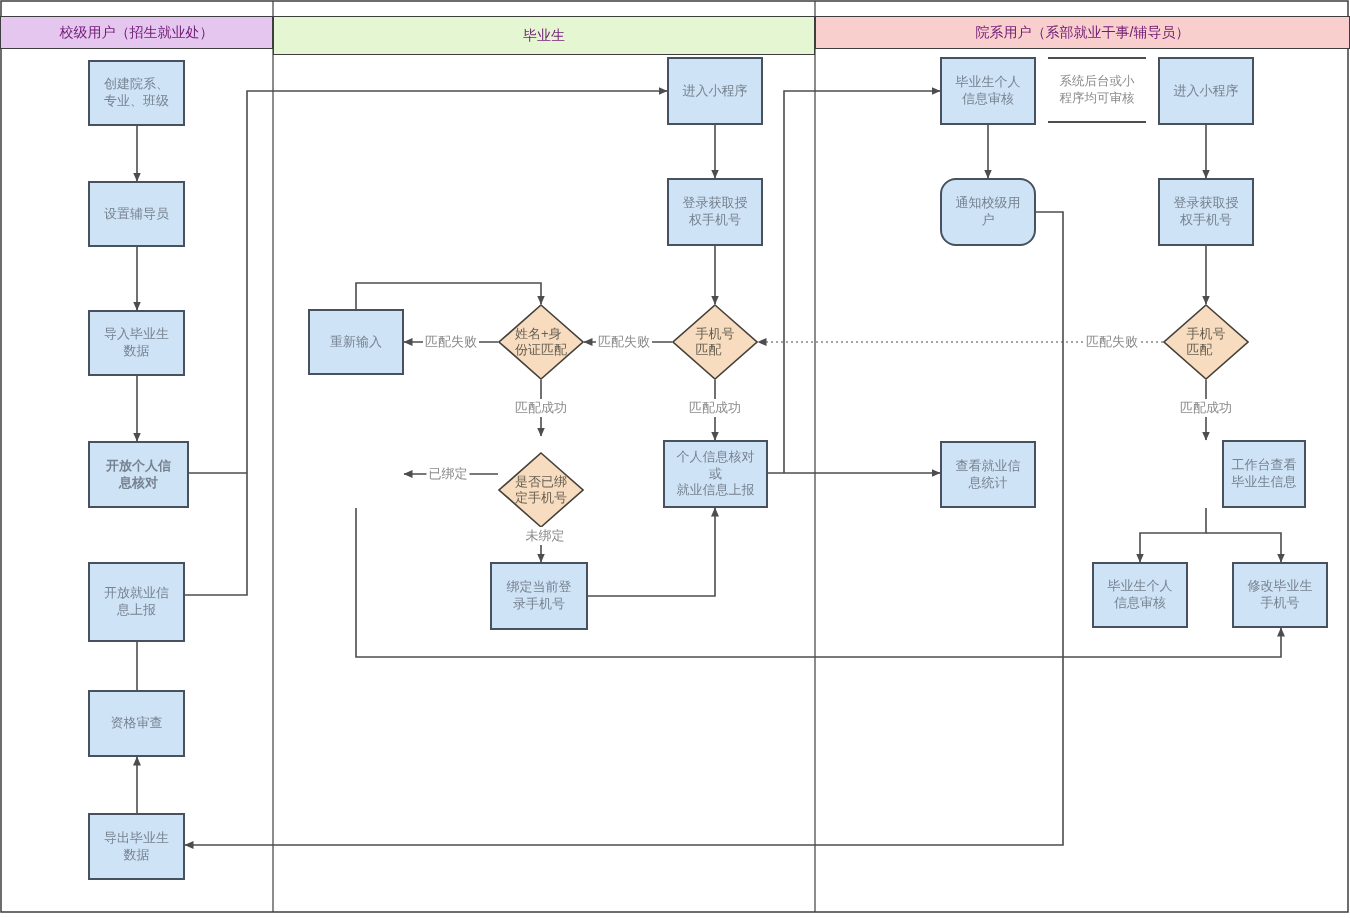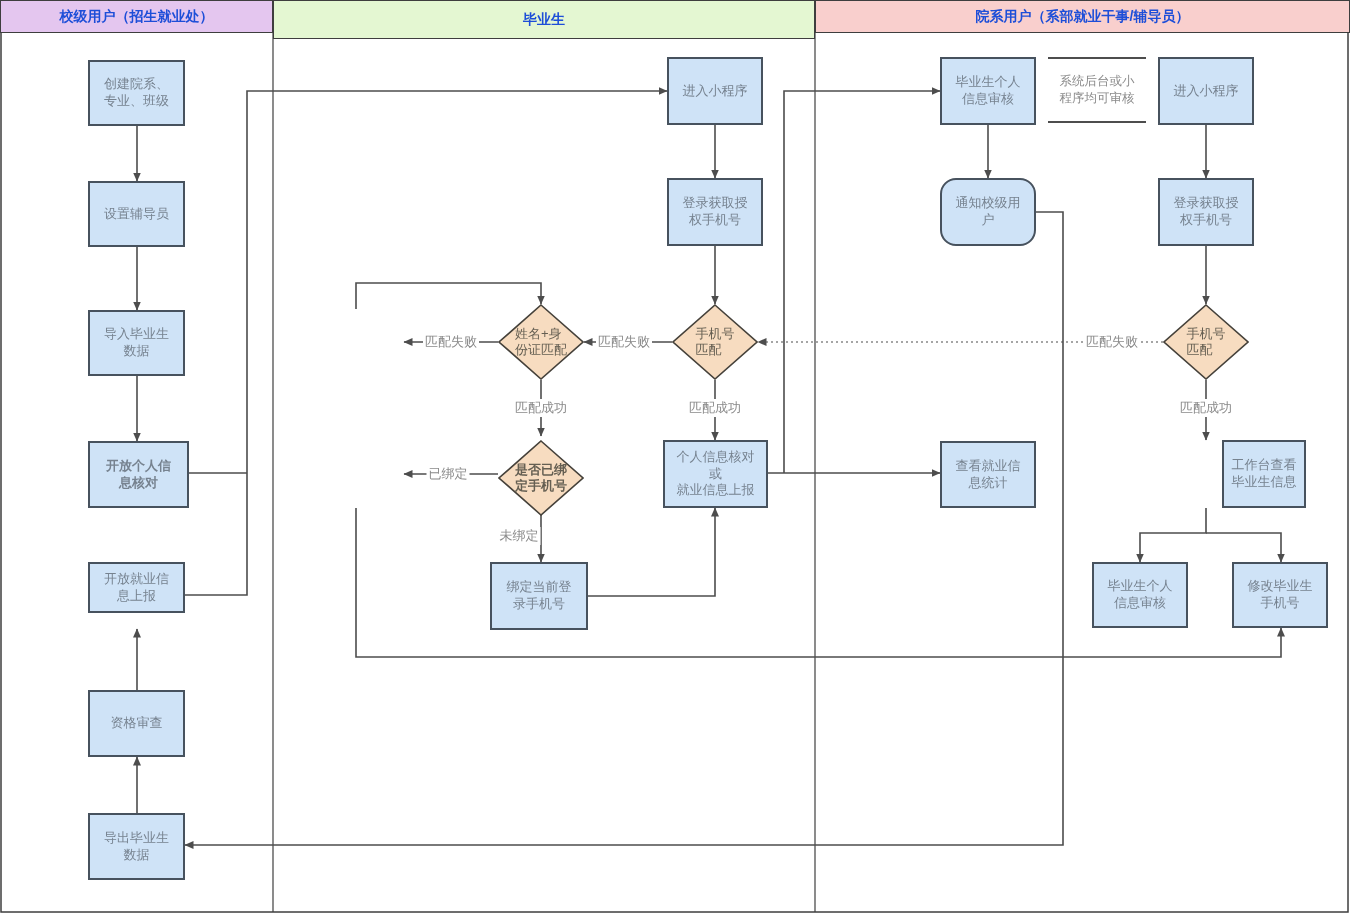--- a/index.html
+++ b/index.html
@@ -1,20 +1,20 @@
 <!DOCTYPE html>
 <html><head>
 <meta charset="utf-8">
 <style>
   html,body{margin:0;padding:0;background:#ffffff;}
   body{font-family:"Liberation Sans","DejaVu Sans",sans-serif;}
   #canvas{position:relative;width:1350px;height:918px;background:#ffffff;overflow:hidden;}
   #wires{position:absolute;left:0;top:0;}
-  .lane-header{position:absolute;top:0;height:33px;box-sizing:border-box;border:1px solid #3e3e3e;
-    display:flex;align-items:center;justify-content:center;font-weight:bold;font-size:14px;color:#1d4ed8;}
+  .lane-header{position:absolute;top:16px;height:33px;box-sizing:border-box;border:1px solid #3e3e3e;
+    display:flex;align-items:center;justify-content:center;font-weight:normal;font-size:14px;color:#701a75;}
   .node{position:absolute;box-sizing:border-box;background:#cfe3f7;border:2px solid #47525e;
     color:#76828f;font-size:13px;display:flex;align-items:center;justify-content:center;
     text-align:center;white-space:pre-line;line-height:1.3;}
   .diamond{position:absolute;display:flex;align-items:center;justify-content:center;
     color:#655f52;font-size:13px;white-space:pre-line;line-height:1.2;}
   .diamond svg{position:absolute;left:0;top:0;}
   .diamond span{position:relative;}
   .edge-label{position:absolute;transform:translate(-50%,-50%);background:#ffffff;
     color:#8a8a8a;font-size:13px;padding:0 2px;white-space:nowrap;}
   .annotation{position:absolute;box-sizing:border-box;border-top:2px solid #4d4d4d;border-bottom:2px solid #4d4d4d;
@@ -66,37 +66,38 @@
     <div class="lane-header" style="left: 0px; width: 273px; height: 33px; background: rgb(228, 198, 239);">校级用户（招生就业处）</div>
     <div class="lane-header" style="left: 273px; width: 542px; height: 39px; background: rgb(228, 247, 210);">毕业生</div>
     <div class="lane-header" style="left: 815px; width: 535px; height: 33px; background: rgb(249, 207, 205);">院系用户（系部就业干事/辅导员）</div>
     <div class="node" style="left: 88px; top: 60px; width: 97px; height: 66px;">创建院系、
 专业、班级</div>
     <div class="node" style="left: 88px; top: 181px; width: 97px; height: 66px;">设置辅导员</div>
     <div class="node" style="left: 88px; top: 310px; width: 97px; height: 66px;">导入毕业生
 数据</div>
     <div class="node" style="left: 88px; top: 441px; width: 101px; height: 67px; font-weight: bold;">开放个人信
 息核对</div>
-    <div class="node" style="left: 88px; top: 562px; width: 97px; height: 51px;">开放就业信
+    <div class="node" style="left: 88px; top: 562px; width: 97px; height: 80px;">开放就业信
 息上报</div>
     <div class="node" style="left: 88px; top: 690px; width: 97px; height: 67px;">资格审查</div>
     <div class="node" style="left: 88px; top: 813px; width: 97px; height: 67px;">导出毕业生
 数据</div>
     <div class="node" style="left: 667px; top: 57px; width: 96px; height: 68px;">进入小程序</div>
     <div class="node" style="left: 667px; top: 178px; width: 96px; height: 68px;">登录获取授
 权手机号</div>
+    <div class="node" style="left: 308px; top: 309px; width: 96px; height: 66px;">重新输入</div>
     <div class="diamond" style="left: 498px; top: 304px; width: 86px; height: 76px;"><svg width="86" height="76">
         <polygon points="43,1 85,38 43,75 1,38" fill="#f7dcc0" stroke="#45413a" stroke-width="1.6"></polygon>
       </svg><span>姓名+身
 份证匹配</span></div>
     <div class="diamond" style="left: 672px; top: 304px; width: 86px; height: 76px;"><svg width="86" height="76">
         <polygon points="43,1 85,38 43,75 1,38" fill="#f7dcc0" stroke="#45413a" stroke-width="1.6"></polygon>
       </svg><span>手机号
 匹配</span></div>
-    <div class="diamond" style="left: 498px; top: 440px; width: 86px; height: 76px; font-weight: bold;"><svg width="86" height="76">
+    <div class="diamond" style="left: 498px; top: 452px; width: 86px; height: 76px;"><svg width="86" height="76">
         <polygon points="43,1 85,38 43,75 1,38" fill="#f7dcc0" stroke="#45413a" stroke-width="1.6"></polygon>
       </svg><span>是否已绑
 定手机号</span></div>
     <div class="node" style="left: 490px; top: 562px; width: 98px; height: 68px;">绑定当前登
 录手机号</div>
     <div class="node" style="left: 663px; top: 440px; width: 105px; height: 68px;">个人信息核对
 或
 就业信息上报</div>
     <div class="node" style="left: 940px; top: 57px; width: 96px; height: 68px;">毕业生个人
 信息审核</div>
@@ -117,16 +118,16 @@
 信息审核</div>
     <div class="node" style="left: 1232px; top: 562px; width: 96px; height: 66px;">修改毕业生
 手机号</div>
     <div class="annotation" style="left: 1048px; top: 57px; width: 98px; height: 66px;">系统后台或小
 程序均可审核</div>
     <div class="edge-label" style="left: 624px; top: 342px;">匹配失败</div>
     <div class="edge-label" style="left: 715px; top: 408px;">匹配成功</div>
     <div class="edge-label" style="left: 451px; top: 342px;">匹配失败</div>
     <div class="edge-label" style="left: 541px; top: 408px;">匹配成功</div>
     <div class="edge-label" style="left: 448px; top: 474px;">已绑定</div>
-    <div class="edge-label" style="left: 519px; top: 536px;">未绑定</div>
+    <div class="edge-label" style="left: 545px; top: 536px;">未绑定</div>
     <div class="edge-label" style="left: 1112px; top: 342px;">匹配失败</div>
     <div class="edge-label" style="left: 1206px; top: 408px;">匹配成功</div>
   </div>
 
 </body></html>

